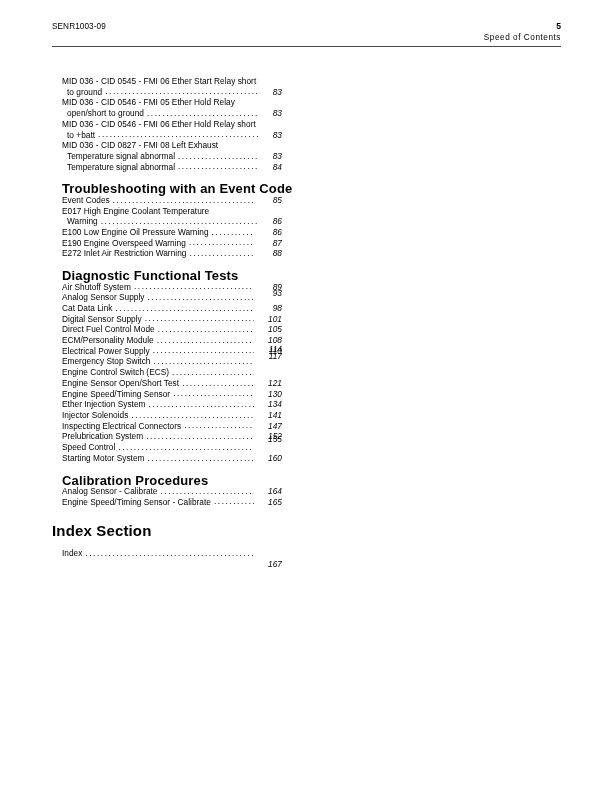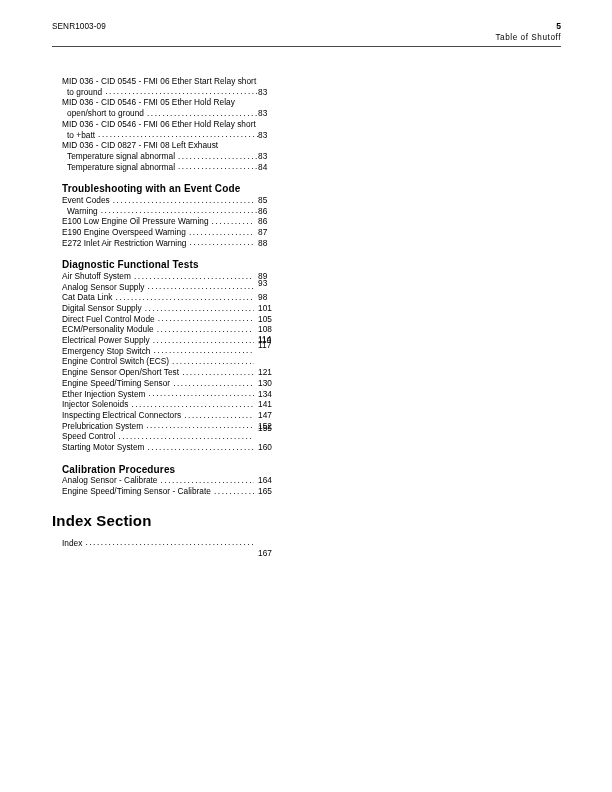--- a/index.html
+++ b/index.html
@@ -65,21 +65,21 @@
     position: absolute;
     left: 52px;
     top: 66px;
     width: 240px;
   }
 
   .toc-group { margin: 10px; padding: 0; }
   .toc-group.spaced { margin-top: 11px; }
 
   .group-title {
-    font-size: 10px;
+    font-size: 13px;
     font-weight: 700;
     line-height: 11px;
     letter-spacing: 0.15px;
     margin-bottom: 0.5px;
     white-space: nowrap;
   }
 
   
   .big-heading {
     font-size: 15px;
@@ -118,43 +118,44 @@
     color: #000;
     letter-spacing: 1.55px;
     font-size: 8.3px;
     position: relative;
     top: -0.3px;
   }
   .entry .pageno {
     position: absolute;
     right: 0;
     width: 24px;
-    text-align: left;
+    text-align: right;
     font-size: 8.3px;
     white-space: nowrap;
+    font-style: italic;
   }
   
   .entry .contline {
     display: block;
     white-space: pre;
   }
   
   .indent { padding-left: 5px; }
 </style>
 </head>
 <body>
 
 <div class="page">
 
   <div class="page-header">
     <div class="hdr-row">
       <div class="hdr-doc">SENR1003-09</div>
       <div class="hdr-pageno">5</div>
     </div>
-    <div class="hdr-section">Table of Shutoff</div>
+    <div class="hdr-section">Speed of Contents</div>
     <div class="hdr-rule"></div>
   </div>
 
   <div class="toc" id="toc-root">
       <div class="toc-group">
         <div class="entry">
           <div class="contline">MID 036 - CID 0545 - FMI 06 Ether Start Relay short</div>
           <div class="lastline indent">
             <span class="label">to ground</span>
             <span class="leader">........................................................................................................</span>
@@ -196,20 +197,21 @@
       <div class="toc-group spaced">
         <div class="group-title">Troubleshooting with an Event Code</div>
         <div class="entry">
           <div class="lastline">
             <span class="label">Event Codes</span>
             <span class="leader">........................................................................................................</span>
           </div>
           <span class="pageno" style="bottom: 0px;">85</span>
         </div>
         <div class="entry">
+          <div class="contline">E017 High Engine Coolant Temperature</div>
           <div class="lastline indent">
             <span class="label">Warning</span>
             <span class="leader">........................................................................................................</span>
           </div>
           <span class="pageno" style="bottom: 0px;">86</span>
         </div>
         <div class="entry">
           <div class="lastline">
             <span class="label">E100 Low Engine Oil Pressure Warning</span>
             <span class="leader">........................................................................................................</span>

